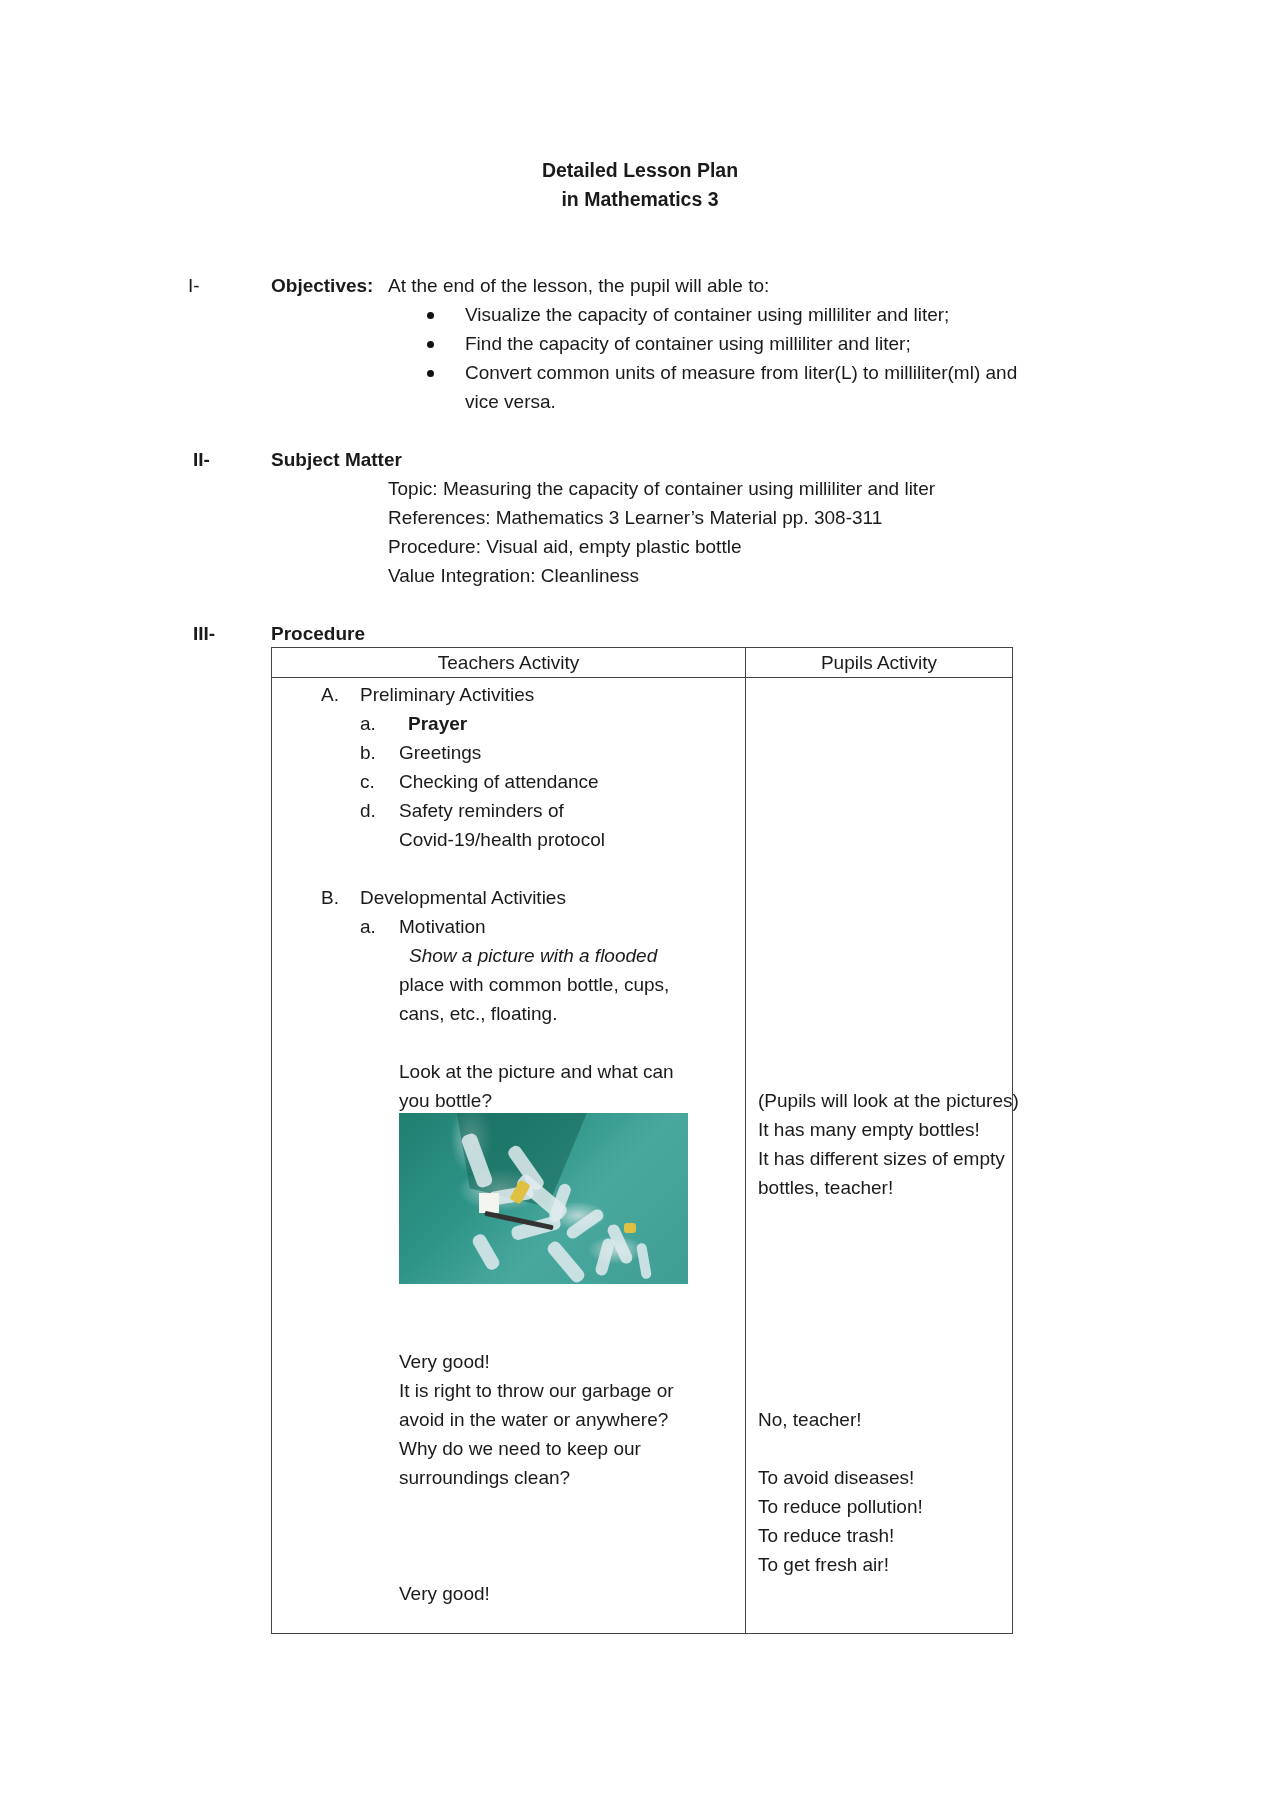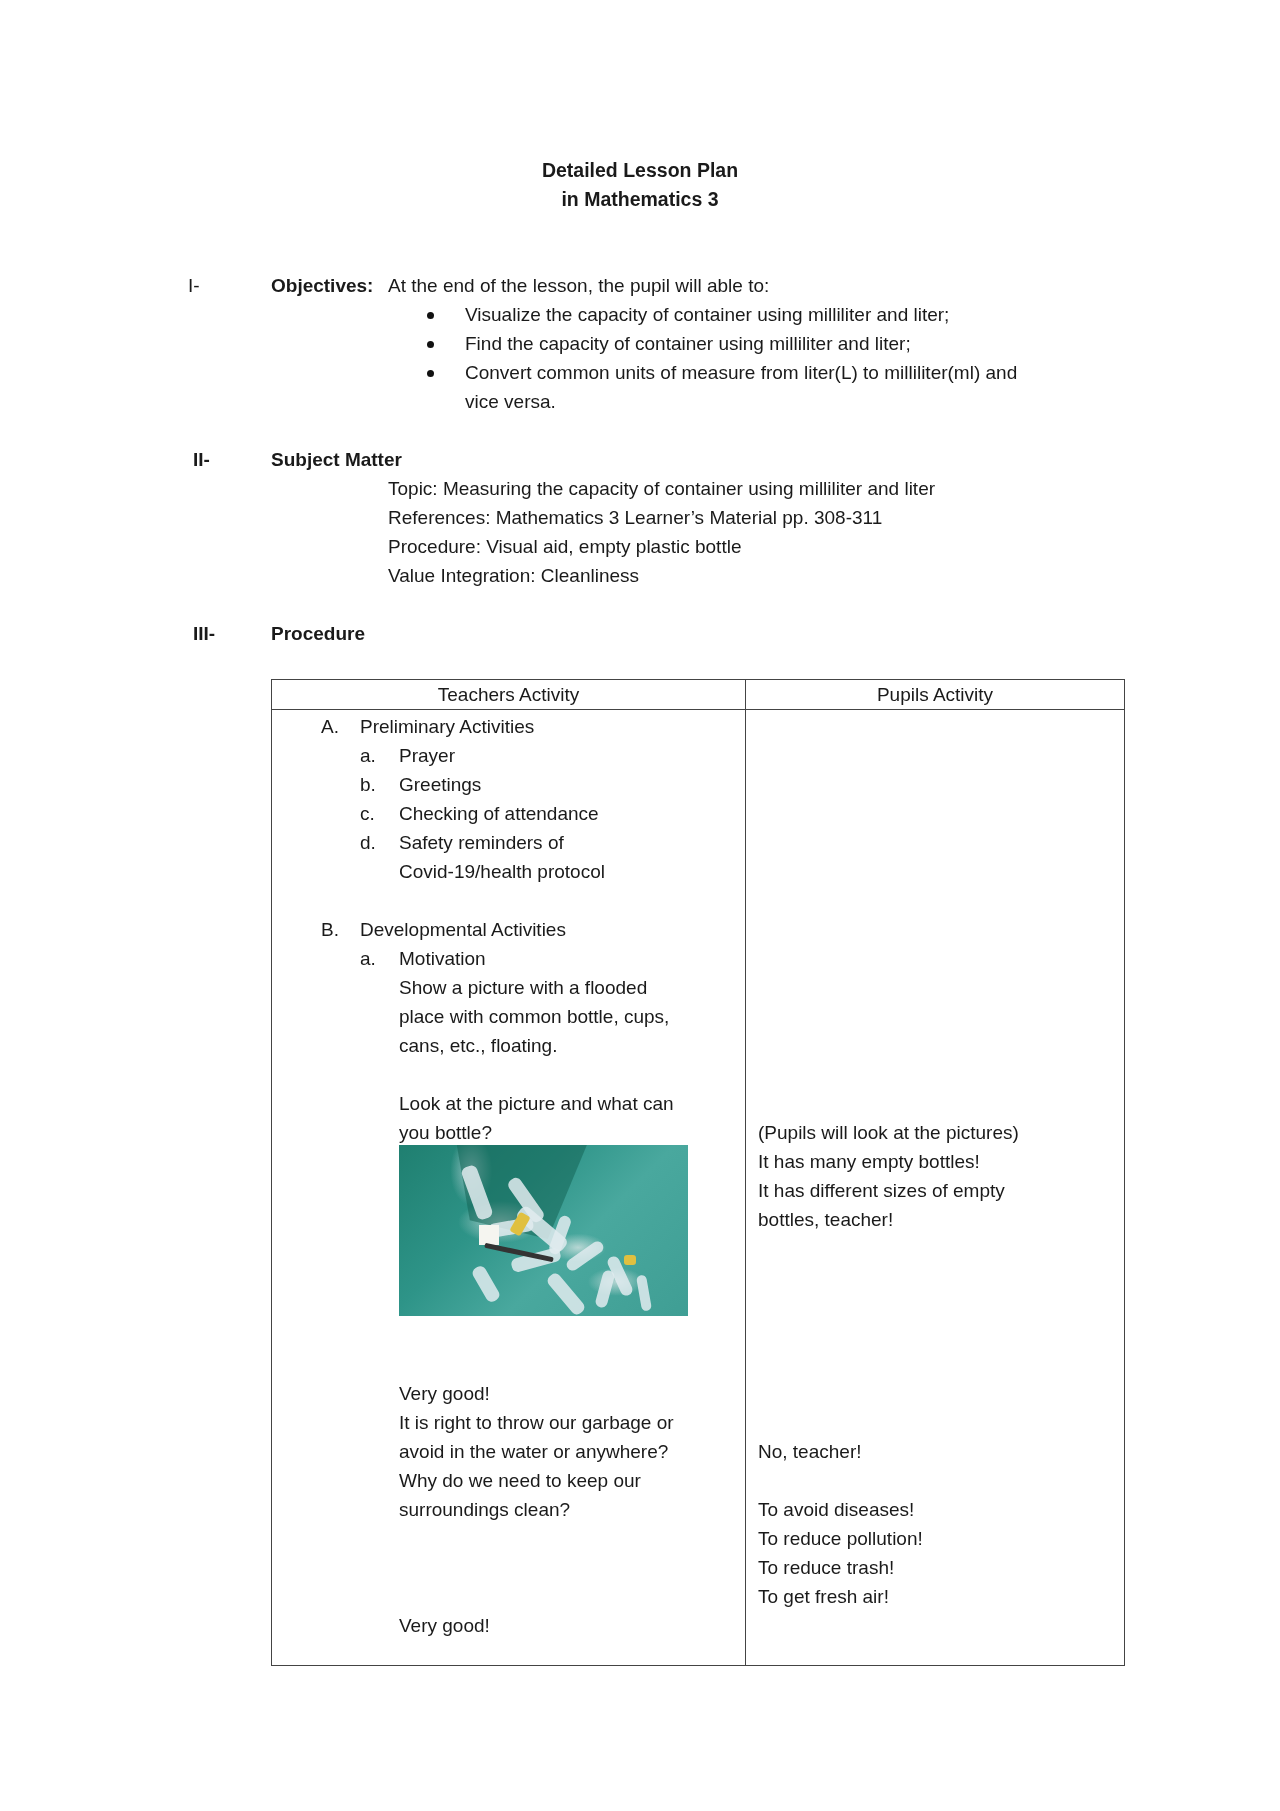--- a/index.html
+++ b/index.html
@@ -6,22 +6,22 @@
   body {
     width: 1280px; height: 1811px; position: relative; overflow: hidden;
     font-family: "Liberation Sans", "DejaVu Sans", sans-serif;
     color: #1a1a1a; font-size: 19px;
   }
   .abs { position: absolute; white-space: nowrap; line-height: 29px; }
   .bold { font-weight: bold; }
   .title { position: absolute; left: 0; width: 1280px; text-align: center; font-weight: bold; line-height: 29px; font-size: 19.5px; }
   .bullet-dot { position: absolute; width: 7px; height: 7px; border-radius: 50%; background: #111; }
   table.proc {
-    position: absolute; left: 271px; top: 647px; width: 854px; height: 987px;
-    border-collapse: collapse; table-layout: fixed; margin-top: 32px;
+    position: absolute; left: 271px; top: 647px; width: 742px; height: 987px;
+    border-collapse: collapse; table-layout: fixed;
   }
   table.proc td, table.proc th { border: 1.6px solid #444; padding: 0; vertical-align: top; }
   table.proc th { font-weight: normal; height: 29px; line-height: 29px; text-align: center; }
   .col-teacher { width: 474px; }
   .cell { position: relative; height: 100%; }
   .line { position: absolute; white-space: nowrap; line-height: 29px; }
   .photo {
     position: absolute; left: 127px; top: 435px; width: 289px; height: 171px;
     overflow: hidden;
     background:
@@ -78,35 +78,35 @@
   </thead>
   <tbody>
     <tr>
       <td>
         <div class="cell">
 
           <div class="line" style="left:49px; top:2px;">A.</div>
           <div class="line" style="left:88px; top:2px;">Preliminary Activities</div>
 
           <div class="line" style="left:88px; top:31px;">a.</div>
-          <div class="line" style="left:127px; top:31px;">Prayer</div>
+          <div class="line" style="left:136px; top:31px;font-weight:bold;">Prayer</div>
           <div class="line" style="left:88px; top:60px;">b.</div>
           <div class="line" style="left:127px; top:60px;">Greetings</div>
           <div class="line" style="left:88px; top:89px;">c.</div>
           <div class="line" style="left:127px; top:89px;">Checking of attendance</div>
           <div class="line" style="left:88px; top:118px;">d.</div>
           <div class="line" style="left:127px; top:118px;">Safety reminders of</div>
           <div class="line" style="left:127px; top:147px;">Covid-19/health protocol</div>
 
           <div class="line" style="left:49px; top:205px;">B.</div>
           <div class="line" style="left:88px; top:205px;">Developmental Activities</div>
           <div class="line" style="left:88px; top:234px;">a.</div>
           <div class="line" style="left:127px; top:234px;">Motivation</div>
 
-          <div class="line" style="left:127px; top:263px;">Show a picture with a flooded</div>
+          <div class="line" style="left:137px; top:263px;font-style:italic;">Show a picture with a flooded</div>
           <div class="line" style="left:127px; top:292px;">place with common bottle, cups,</div>
           <div class="line" style="left:127px; top:321px;">cans, etc., floating.</div>
 
           <div class="line" style="left:127px; top:379px;">Look at the picture and what can</div>
           <div class="line" style="left:127px; top:408px;">you bottle?</div>
 
           <div class="photo" title="Plastic bottles and trash floating in water">
             <div class="shade"></div>
             <div class="bottle" style="left:70px; top:20px; width:16px; height:55px; transform:rotate(-20deg);"></div>
             <div class="bottle" style="left:120px; top:30px; width:14px; height:50px; transform:rotate(-35deg);"></div>

